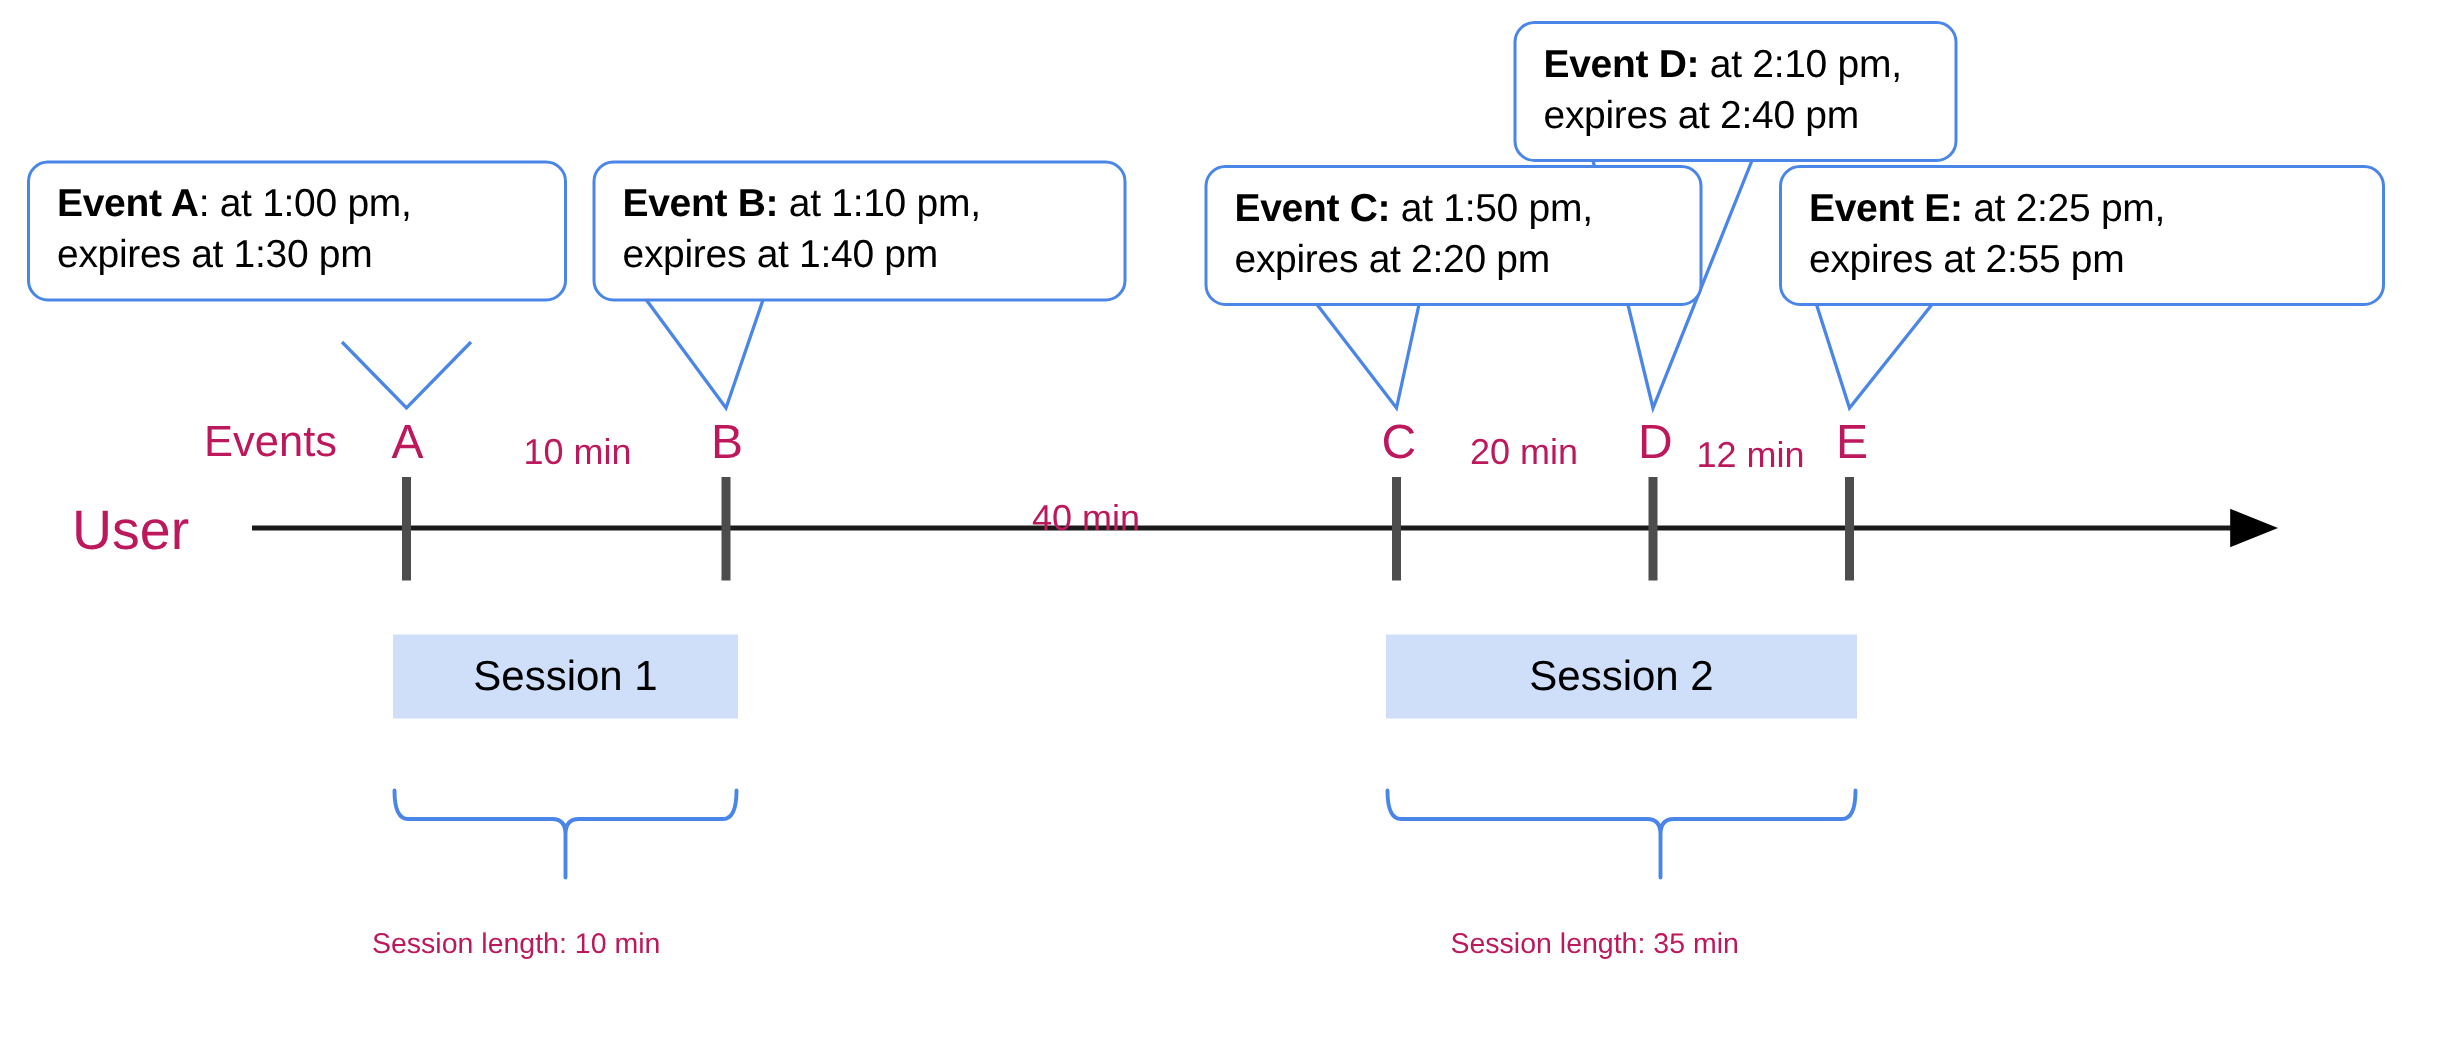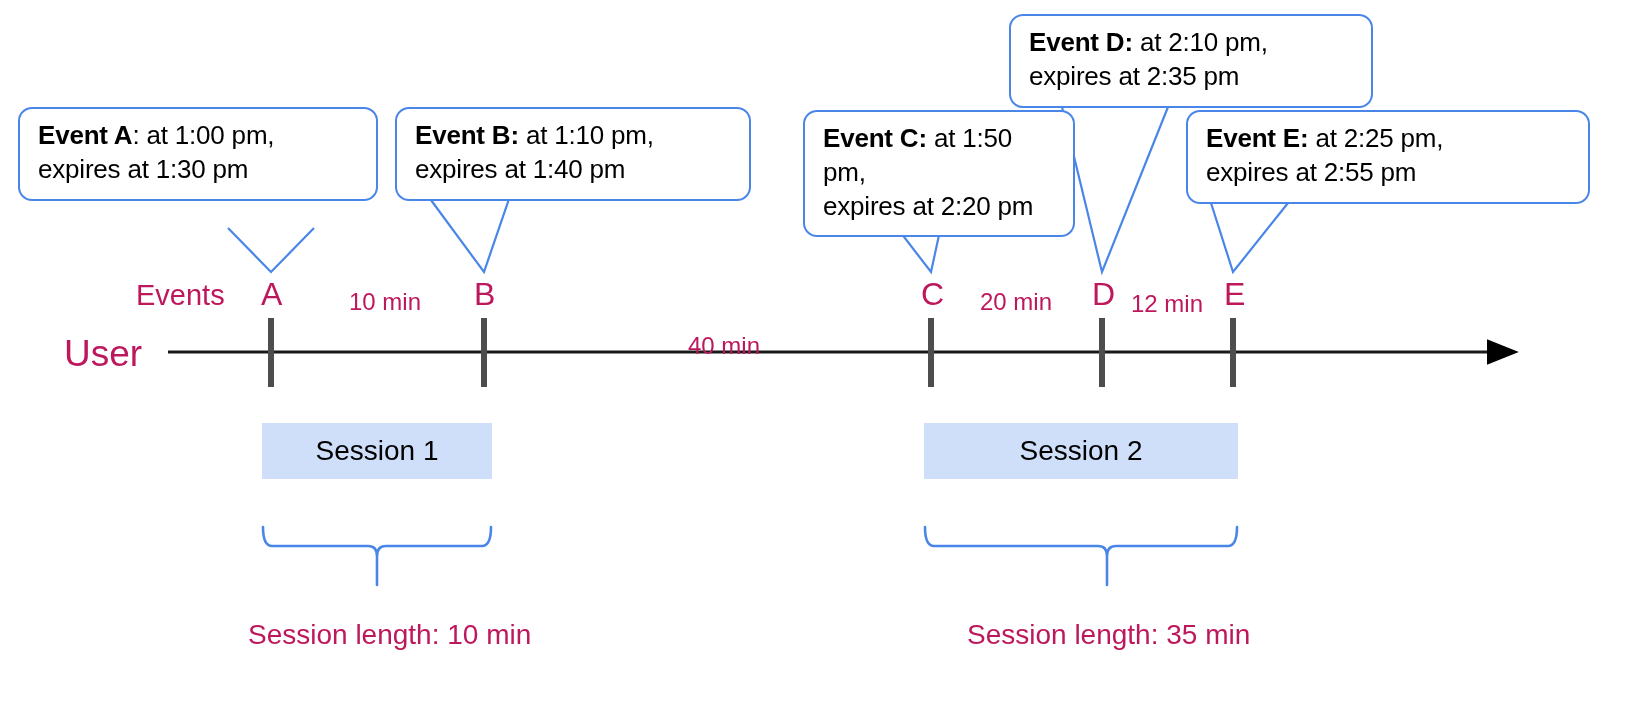--- a/index.html
+++ b/index.html
@@ -50,21 +50,21 @@
   .session-box {
     position: absolute;
     box-sizing: border-box;
     background: #cfdffa;
     display: flex;
     align-items: center;
     justify-content: center;
     font-size: 28px;
     color: #000000;
   }
-  .caption { font-size: 28px; }
+  .caption { font-size: 19px; }
 </style>
 </head>
 <body>
 
 <div id="stage">
 
   <svg id="vec" viewBox="0 0 1634 702">
     <defs>
       <marker id="arrowhead" markerWidth="10" markerHeight="8" refX="1" refY="4" orient="auto" markerUnits="strokeWidth">
         <path d="M0,0 L10,4 L0,8 z" fill="#000000"></path>
@@ -99,36 +99,36 @@
   <div class="callout" style="left:18px; top:107px; width:360px;">
     <div><span class="ev">Event A</span><span>: at 1:00 pm,</span></div>
     <div>expires at 1:30 pm</div>
   </div>
 
   <div class="callout" style="left:395px; top:107px; width:356px;">
     <div><span class="ev">Event B:</span><span> at 1:10 pm,</span></div>
     <div>expires at 1:40 pm</div>
   </div>
 
-  <div class="callout" style="left:803px; top:110px; width:272px;">
+  <div class="callout" style="left:803px; top:110px; width:332px;">
     <div><span class="ev">Event C:</span><span> at 1:50 pm,</span></div>
     <div>expires at 2:20 pm</div>
   </div>
 
-  <div class="callout" style="left:1009px; top:14px; width:364px;">
+  <div class="callout" style="left:1009px; top:14px; width:296px;">
     <div><span class="ev">Event D:</span><span> at 2:10 pm,</span></div>
-    <div>expires at 2:35 pm</div>
+    <div>expires at 2:40 pm</div>
   </div>
 
   <div class="callout" style="left:1186px; top:110px; width:404px;">
     <div><span class="ev">Event E:</span><span> at 2:25 pm,</span></div>
     <div>expires at 2:55 pm</div>
   </div>
 
-  <div class="lbl axis-name" style="left:64px; top:333px;text-align:right;">User</div>
+  <div class="lbl axis-name" style="left:48px; top:333px;text-align:right;">User</div>
 
   <div class="lbl events-name" style="left:136px; top:279px;">Events</div>
 
   <div class="lbl tick-letter" style="left:261px; top:276px;">A</div>
   <div class="lbl tick-letter" style="left:474px; top:276px;">B</div>
   <div class="lbl tick-letter" style="left:921px; top:276px;">C</div>
   <div class="lbl tick-letter" style="left:1092px; top:276px;">D</div>
   <div class="lbl tick-letter" style="left:1224px; top:276px;">E</div>
 
   <div class="lbl gap-label" style="left:349px; top:288px;">10 min</div>

